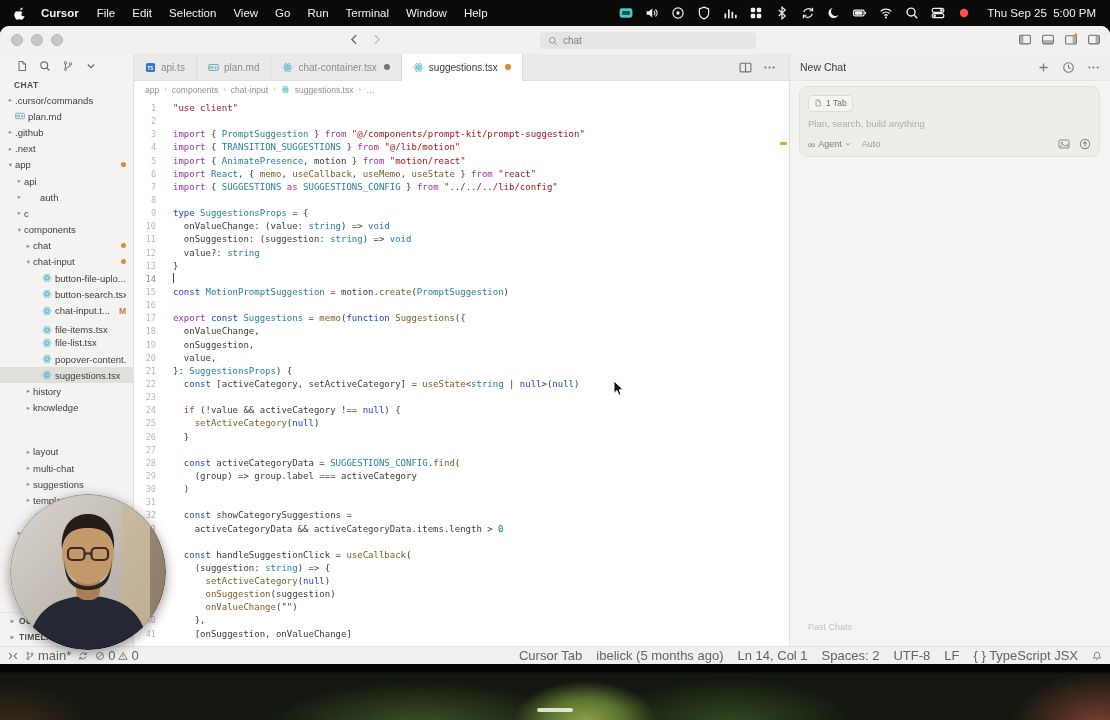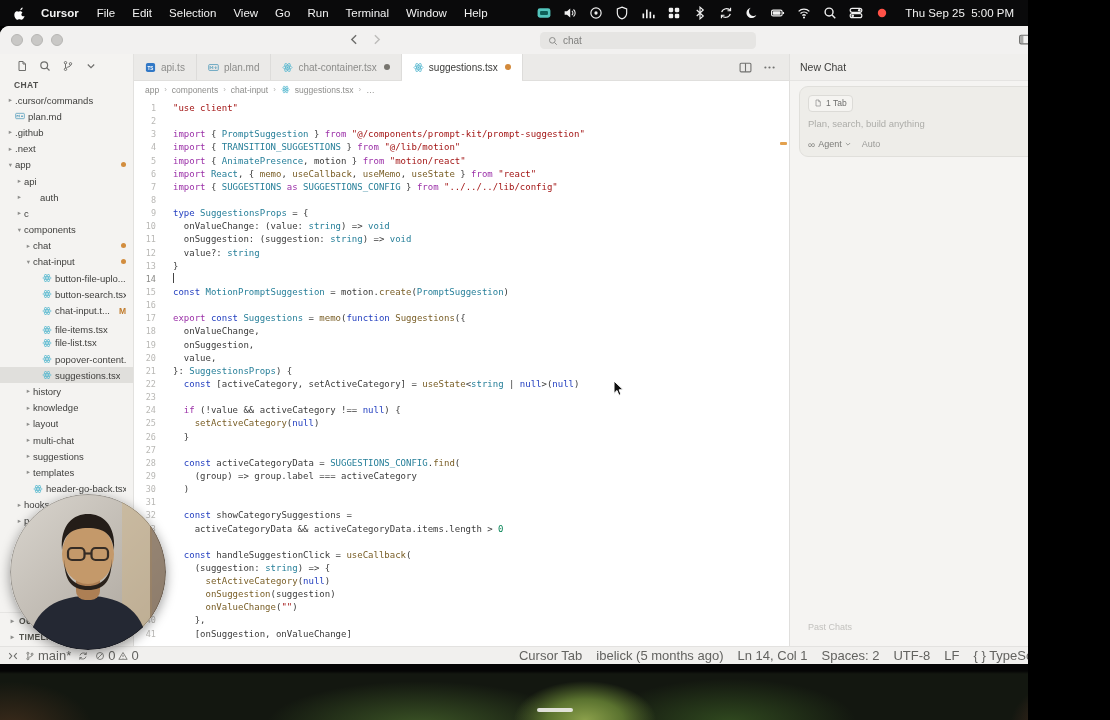--- a/index.html
+++ b/index.html
@@ -1,16 +1,16 @@
 <!DOCTYPE html>
 <html><head>
 <meta charset="utf-8">
 <style>
   html,body{margin:0;padding:0;background:#000;}
-  .root{position:relative;width:1028px;height:720px;overflow:hidden;background:#000;
+  .root{position:relative;width:1110px;height:720px;overflow:hidden;background:#000;
         font-family:"Liberation Sans",sans-serif;-webkit-font-smoothing:antialiased;}
   .icon{display:inline-flex;align-items:center;justify-content:center;}
   .icon svg{width:100%;height:100%;display:block;}
 
   
   .menubar{position:absolute;top:0;left:0;right:0;height:26px;background:#0a0a0b;color:#f2f2f2;
            display:flex;align-items:center;padding:0 14px;font-size:11.5px;z-index:30;}
   .mb-apple{width:13px;height:14px;color:#fff;margin-right:14px;}
   .mb-app{font-weight:bold;margin-right:18px;}
   .mb-menus{display:flex;gap:17px;}
@@ -475,21 +475,21 @@
               <span class="tlabel">suggestions.tsx</span>
             </div>
             <div class="tree-row" style="padding-left: 24px;">
               <span class="twisty">▸</span>
               <span class="tlabel">history</span>
             </div>
             <div class="tree-row" style="padding-left: 24px;">
               <span class="twisty">▸</span>
               <span class="tlabel">knowledge</span>
             </div>
-            <div class="tree-row" style="padding-left: 24px;">
+            <div class="tree-row" style="padding-left: 24px; margin-top: 28px;">
               <span class="twisty">▸</span>
               <span class="tlabel">layout</span>
             </div>
             <div class="tree-row" style="padding-left: 24px;">
               <span class="twisty">▸</span>
               <span class="tlabel">multi-chat</span>
             </div>
             <div class="tree-row" style="padding-left: 24px;">
               <span class="twisty">▸</span>
               <span class="tlabel">suggestions</span>

